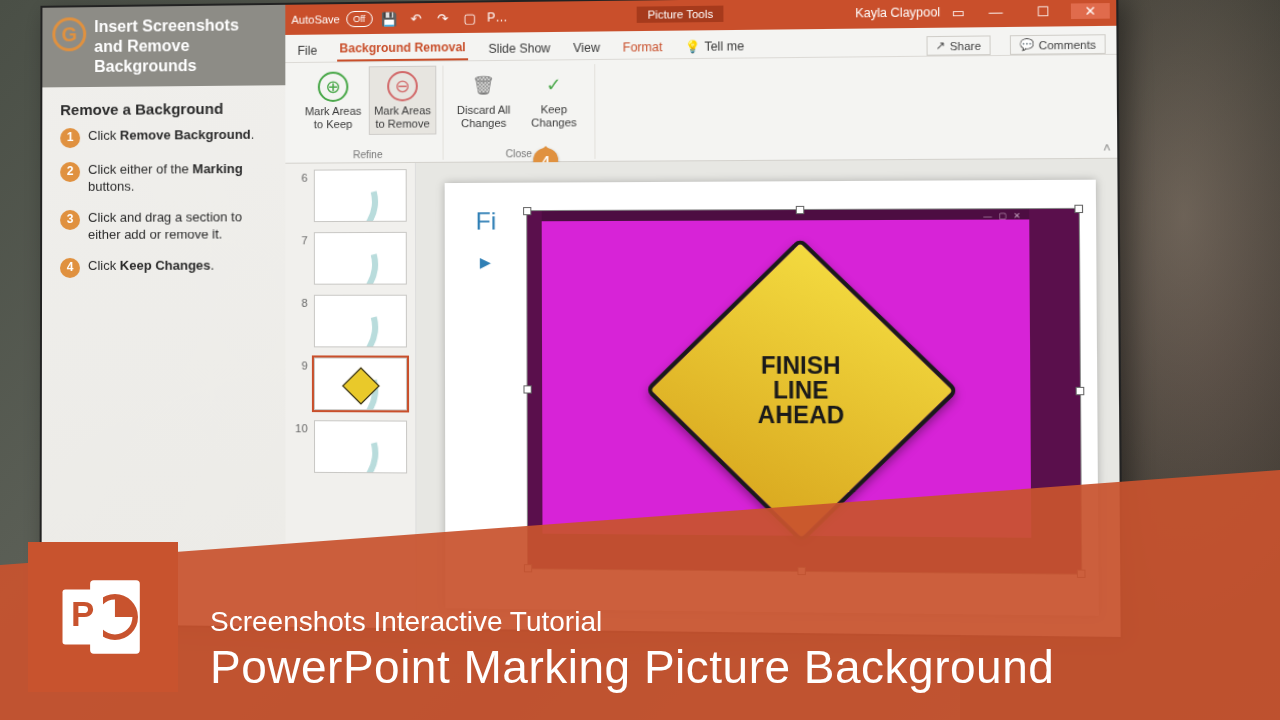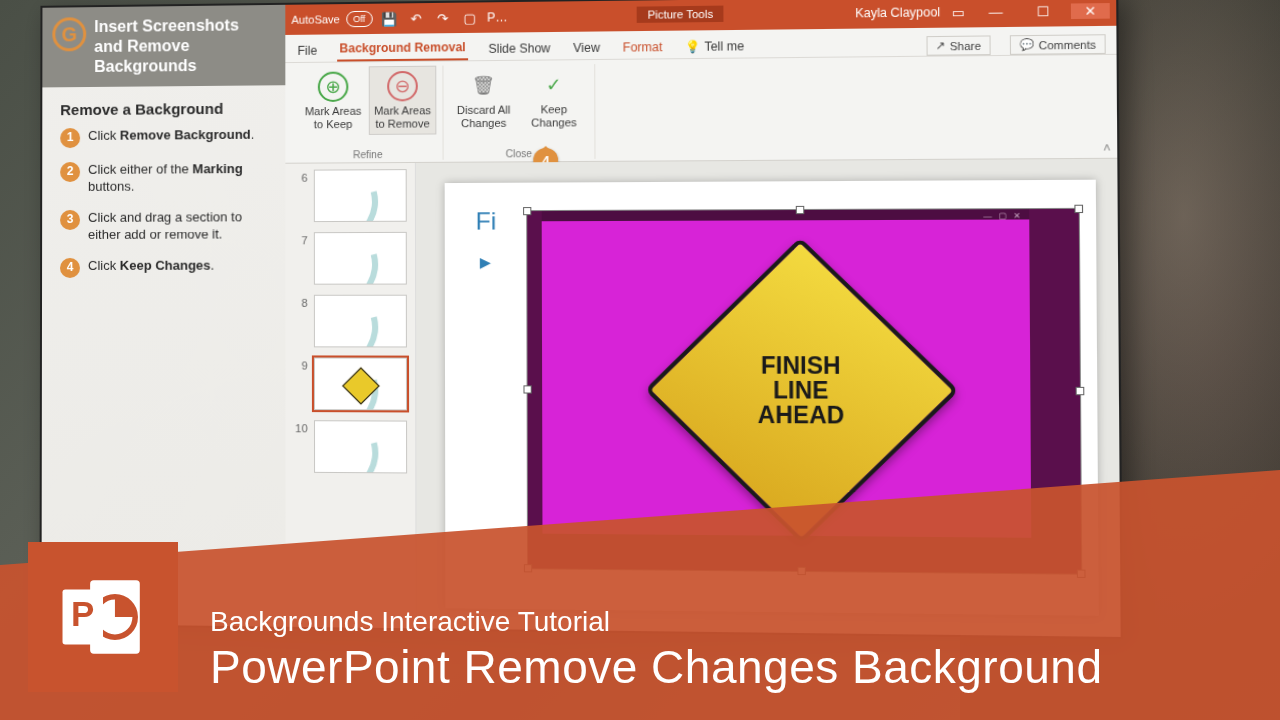--- a/index.html
+++ b/index.html
@@ -408,16 +408,16 @@
   <div class="icon-box">
     <svg viewBox="0 0 100 100">
       <rect x="36" y="10" width="54" height="80" rx="4" fill="#fff"></rect>
       <circle cx="63" cy="50" r="22" fill="none" stroke="#c8532e" stroke-width="6"></circle>
       <path d="M63 28 A22 22 0 0 1 85 50 L63 50 Z" fill="#c8532e"></path>
       <rect x="6" y="20" width="44" height="60" rx="3" fill="#fff"></rect>
       <text x="28" y="60" text-anchor="middle" font-family="Arial" font-size="38" font-weight="700" fill="#c8532e">P</text>
     </svg>
   </div>
   <div class="ov-text">
-    <div class="ov-sub">Backgrounds Interactive Tutorial</div>
-    <div class="ov-title">PowerPoint Remove Changes Background</div>
+    <div class="ov-sub">Screenshots Interactive Tutorial</div>
+    <div class="ov-title">PowerPoint Marking Picture Background</div>
   </div>
 </div>
 
 </body></html>

